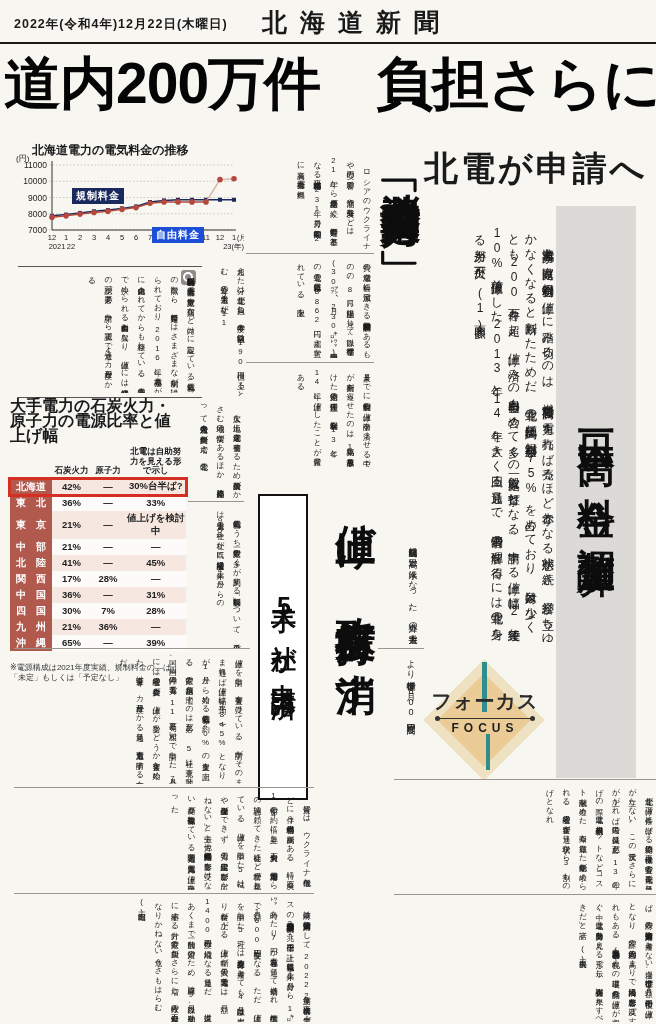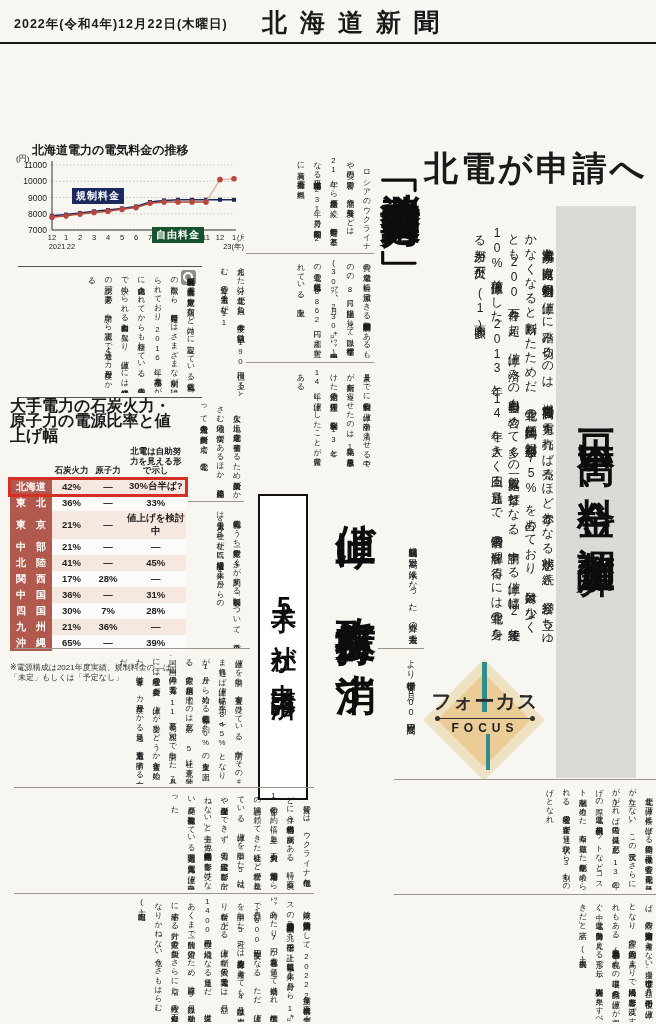--- a/index.html
+++ b/index.html
@@ -72,20 +72,21 @@
 </style>
 </head>
 <body>
 
 <div id="canvas">
 
   <div class="abs date">2022年(令和4年)12月22日(木曜日)</div>
   <div class="abs masthead">北海道新聞</div>
   <div class="abs header-rule"></div>
 
+  <div class="abs main-headline">道内200万件　負担さらに</div>
   <div class="abs sub-headline">北電が申請へ</div>
   <div class="vh strip">日本一高い料金、調整加算…</div>
   <div class="vh consumer-hl">消費者「企業努力を」</div>
   <div class="vh boxed-hl">大手5社が申請済み</div>
   <div class="vh support-hl">値上げ　政府支援打ち消す</div>
 
   <div class="abs chart-title">北海道電力の電気料金の推移</div>
   <div class="abs chart-unit">(円)</div>
   <svg id="chart-svg" class="abs" style="left:12px;top:158px;" width="232" height="100" viewBox="0 0 232 100">
       <line x1="37" y1="72" x2="222" y2="72" stroke="#b9b5ae" stroke-width="0.7" stroke-dasharray="1.5,2"></line>
@@ -144,21 +145,21 @@
       <circle cx="124" cy="49.575" r="2.8" fill="#b5473c"></circle>
       <circle cx="138" cy="45.1875" r="2.8" fill="#b5473c"></circle>
       <circle cx="152" cy="44.05" r="2.8" fill="#b5473c"></circle>
       <circle cx="166" cy="43.8875" r="2.8" fill="#b5473c"></circle>
       <circle cx="180" cy="43.8875" r="2.8" fill="#b5473c"></circle>
       <circle cx="194" cy="43.8875" r="2.8" fill="#b5473c"></circle>
       <circle cx="208" cy="21.625" r="2.8" fill="#b5473c"></circle>
       <circle cx="222" cy="20.8125" r="2.8" fill="#b5473c"></circle>
     </svg>
   <div class="serieslabel" style="left:72px;top:188px;background:#1b2a5e;">規制料金</div>
-  <div class="serieslabel" style="left:152px;top:227px;background:#14532d;">自由料金</div>
+  <div class="serieslabel" style="left:152px;top:227px;background:#1d4ed8;">自由料金</div>
 
   <div class="vt vt-lead" style="left:434px;top:226px;width:122px;height:416px;">　北海道電力が家庭向け規制料金の値上げに踏み切るのは、燃料費高騰で電力を売れば売るほど赤字となる状態が続き、経営が立ちゆかなくなると判断したためだ。北電の低圧契約は規制料金が75%を占めており、対象は少なくとも200万件を超え、値上げ済みの自由料金も含めて多くの一般家庭に打撃となる。申請する値上げ幅は2年連続で10%前後値上げした2013年と14年を大きく上回る見通しで、消費者の理解を得るには北電の身を切る努力が不可欠だ。(1面参照)</div>
   <div class="vt" style="left:246px;top:156px;width:128px;height:93px;">　ロシアのウクライナ侵攻や円安の影響で、原油や海外炭などは21年から価格上昇が続く。料金算定の基準となる平均燃料価格は23年1月分で前年同期の2倍以上に高騰。電力会社が燃料</div>
   <div class="hline" style="left:246px;top:253px;width:128px;"></div>
   <div class="vt" style="left:246px;top:258px;width:128px;height:100px;">費の増減を料金に加減できる燃料費調整制度はあるものの、8月に上限額に達して以降、標準世帯(30㌂、月230㌔㍗時使用)の北電の電気料金は8862円に据え置かれている。上限を</div>
   <div class="hline" style="left:246px;top:362px;width:128px;"></div>
   <div class="vt" style="left:246px;top:368px;width:128px;height:99px;">月末までに規制料金の値上げ申請を済ませる中で北電が判断を遅らせたのは、福島第1原発事故を受けた泊原発の運転停止で、規制料金を13年と14年に値上げしたことが背景にある。</div>
   <div class="vt" style="left:204px;top:262px;width:44px;height:134px;">超えた分は北電が負担し、本年度の負担額は190億円に上ると見込む。道外の大手電力5社が11</div>
 
   <div class="abs glossary">

